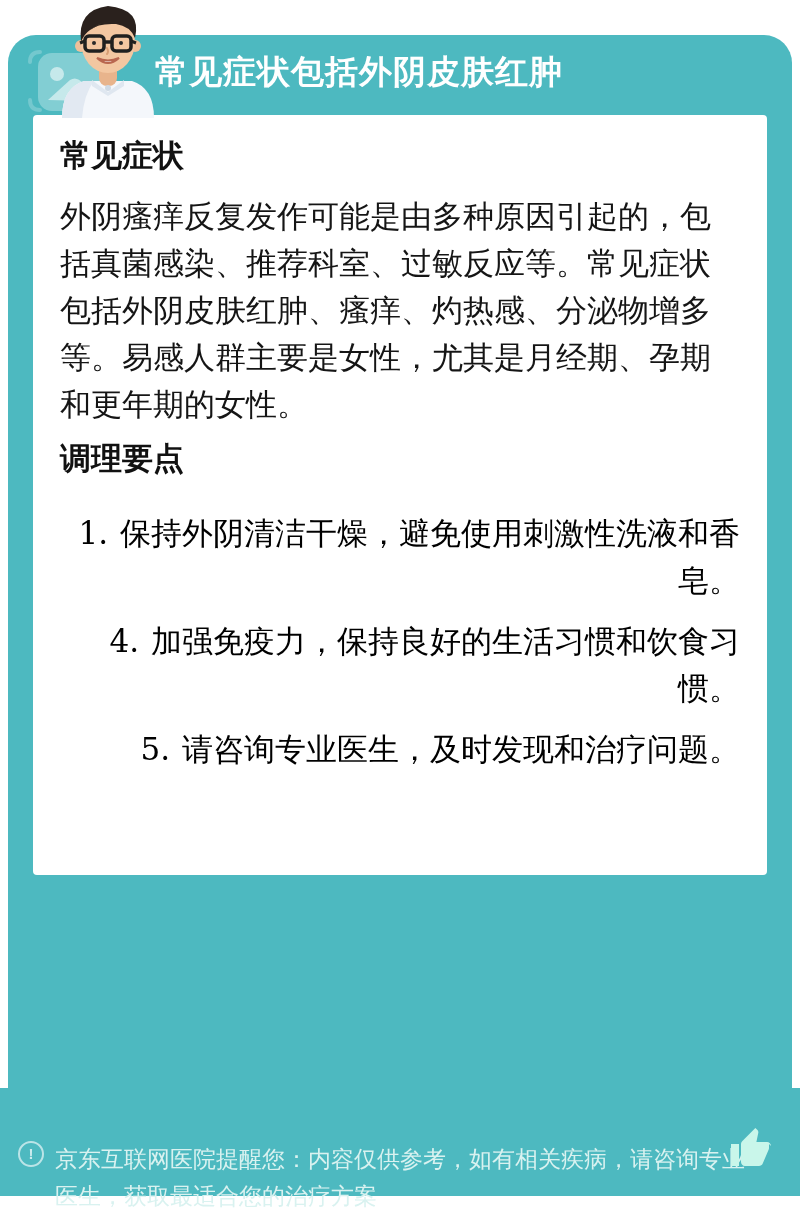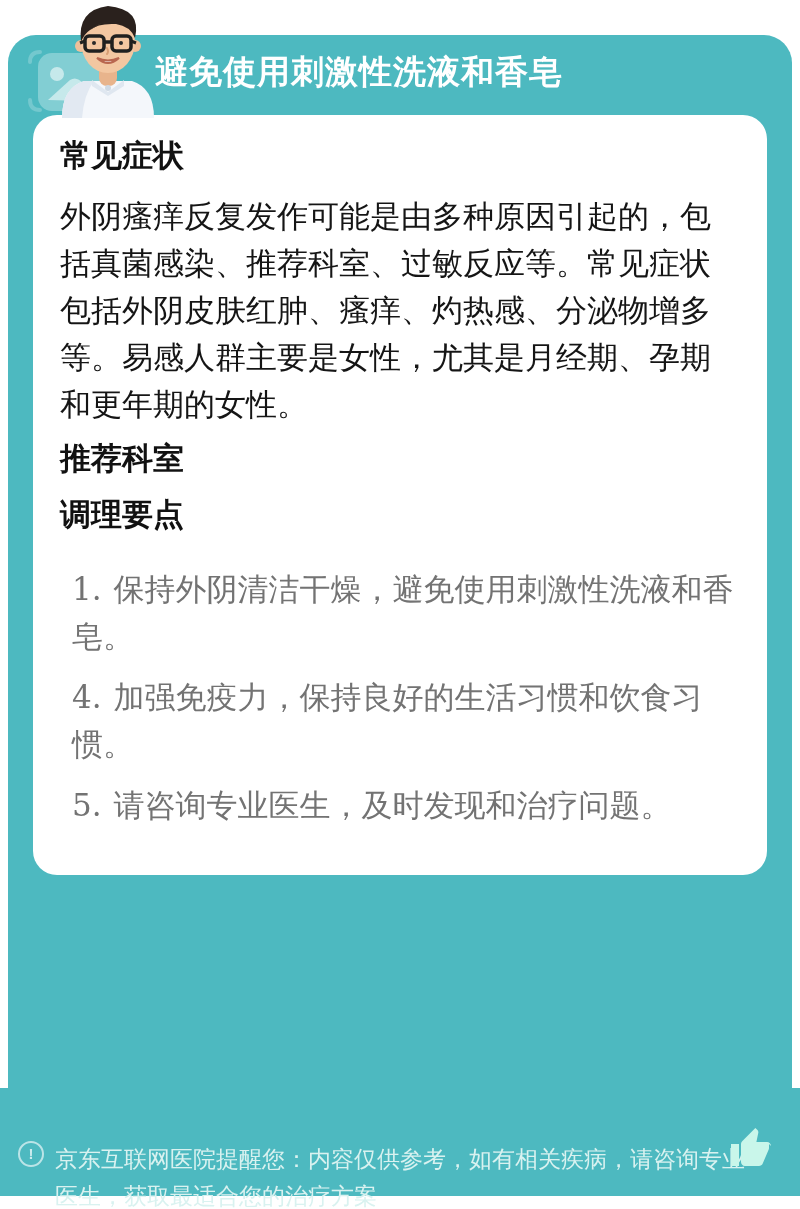--- a/index.html
+++ b/index.html
@@ -15,25 +15,25 @@
           background:var(--accent,#4db9c0);z-index:1;}
 
   
   .photo-icon{position:absolute;left:26px;top:44px;width:86px;height:74px;z-index:2;}
   .avatar{position:absolute;left:54px;top:2px;width:108px;height:116px;z-index:4;}
   .title{position:absolute;left:155px;top:52px;width:600px;z-index:3;
          font-size:33px;line-height:40px;font-weight:bold;color:#ffffff;letter-spacing:1px;}
 
   
   .card{position:absolute;left:33px;top:115px;width:734px;height:760px;box-sizing:border-box;
-        background:#ffffff;border-radius:24px;padding:22px 27px 0 27px;z-index:3;overflow:hidden;}
+        background:#ffffff;border-radius:4px;padding:22px 27px 0 27px;z-index:3;overflow:hidden;}
   .card h2{font-size:31px;line-height:38px;font-weight:bold;color:#111111;margin:0 0 18px 0;}
   .card h2.tips-h{margin-bottom:32px;}
   .para{font-size:31px;line-height:47px;color:#151515;margin:0 0 12px 0;}
-  .tip{font-size:31px;line-height:47px;color:#737373;margin:0 0 14px 12px;}
+  .tip{font-size:31px;line-height:47px;color:#000000;margin:0 0 14px 4px;text-align:right;}
   .tip .num{font-family:"DejaVu Serif","Liberation Serif",serif;margin-right:12px;}
 
   
   .info-icon{position:absolute;left:18px;top:1141px;width:26px;height:26px;z-index:2;
              border:2px solid rgba(255,255,255,0.62);border-radius:50%;box-sizing:border-box;
              color:rgba(255,255,255,0.72);font-size:15px;line-height:22px;text-align:center;font-weight:bold;}
   .disclaimer{position:absolute;left:55px;top:1118px;width:692px;z-index:2;
               font-size:23px;line-height:37px;color:var(--footer_text,#d9f2f0);}
   .thumb{position:absolute;left:726px;top:1126px;width:50px;height:48px;z-index:2;cursor:pointer;}
 </style>
@@ -84,27 +84,26 @@
       <line x1="77" y1="39" x2="82" y2="41" stroke="#20201f" stroke-width="3"></line>
 
       <circle cx="40" cy="41" r="2" fill="#2a2a2a"></circle>
       <circle cx="67" cy="41" r="2" fill="#2a2a2a"></circle>
 
       <path d="M53 46 Q55 50 53 52" fill="none" stroke="#d9a075" stroke-width="2" stroke-linecap="round"></path>
       <path d="M43 56 Q54 66 65 56 Q54 61 43 56 Z" fill="#ffffff" stroke="#b9674f" stroke-width="2"></path>
     </svg>
   </div>
 
-  <div class="title">避免使用刺激性洗液和香皂</div>
+  <div class="title">常见症状包括外阴皮肤红肿</div>
 
   <div class="card">
     <h2>常见症状</h2>
     <p class="para">外阴瘙痒反复发作可能是由多种原因引起的，包括真菌感染、推荐科室、过敏反应等。常见症状包括外阴皮肤红肿、瘙痒、灼热感、分泌物增多等。易感人群主要是女性，尤其是月经期、孕期和更年期的女性。</p>
 
-    <h2>推荐科室</h2>
 
     <h2 class="tips-h">调理要点</h2>
 
     <p class="tip"><span class="num">1.</span><span>保持外阴清洁干燥，避免使用刺激性洗液和香皂。</span></p>
     <p class="tip"><span class="num">4.</span><span>加强免疫力，保持良好的生活习惯和饮食习惯。</span></p>
     <p class="tip"><span class="num">5.</span><span>请咨询专业医生，及时发现和治疗问题。</span></p>
   </div>
 
   <div class="info-icon">!</div>
   <p class="disclaimer">京东互联网医院提醒您：内容仅供参考，如有相关疾病，请咨询专业医生，获取最适合您的治疗方案</p>

